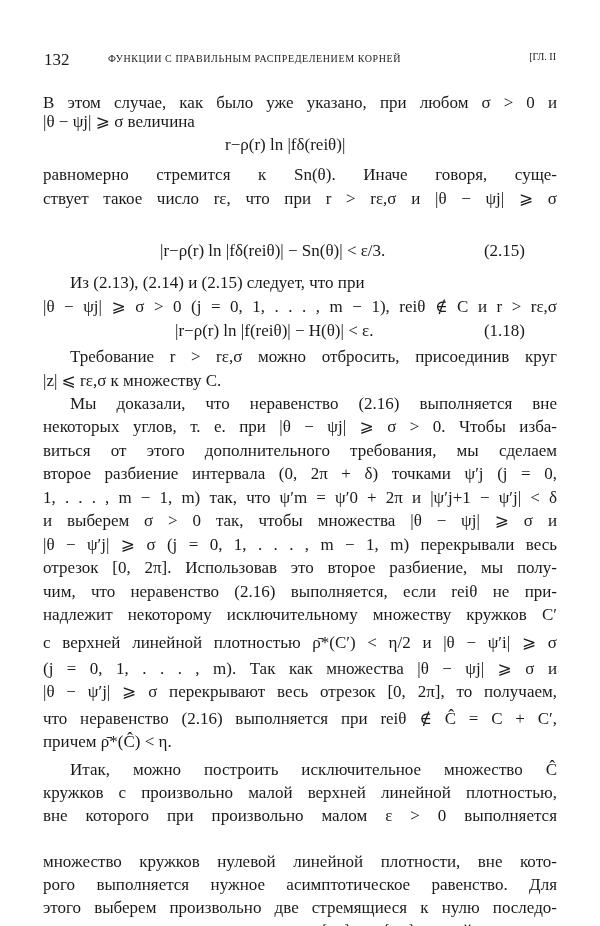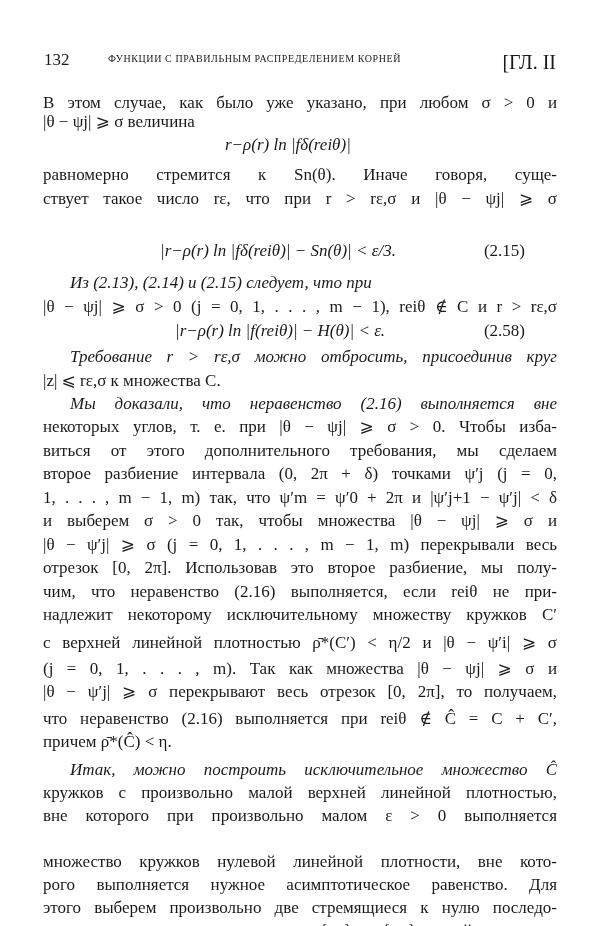--- a/index.html
+++ b/index.html
@@ -3,26 +3,26 @@
 <meta charset="utf-8">
 <style>
   html, body { margin: 0; padding: 0; background: #ffffff; }
   body { width: 600px; height: 926px; position: relative; overflow: hidden;
          font-family: "Liberation Serif", "DejaVu Serif", serif; color: #1a1a1a; }
   .page { position: absolute; left: 0; top: 8px; width: 568px; height: 926px; }
   .header { position: absolute; left: 44px; top: 42px; width: 512px; height: 22px;
             font-size: 17px; }
   .pnum { position: absolute; left: 0; top: 0; }
   .run { position: absolute; left: 64px; top: 3px; font-size: 10px; letter-spacing: 0.6px; font-variant: small-caps; }
-  .chap { position: absolute; right: 0; top: 1px; font-size: 20px; }
+  .chap { position: absolute; right: 0; top: 1px; font-size: 10px; }
   .line { position: absolute; left: 43px; width: 514px; font-size: 17px; line-height: 22px;
           white-space: nowrap; text-align: justify; text-align-last: justify; }
   .line.last { text-align-last: left; }
-  .line.indent { left: 70px; width: 487px; font-style: italic; }
-  .formula { position: absolute; font-size: 17px; line-height: 22px; white-space: nowrap; font-style: italic; }
+  .line.indent { left: 70px; width: 487px; }
+  .formula { position: absolute; font-size: 17px; line-height: 22px; white-space: nowrap; }
   .eqno { position: absolute; right: 43px; font-size: 17px; line-height: 22px; }
 </style>
 </head>
 <body>
 
 <div class="page">
 
   <div class="header">
     <span class="pnum">132</span>
     <span class="run">ФУНКЦИИ С ПРАВИЛЬНЫМ РАСПРЕДЕЛЕНИЕМ КОРНЕЙ</span>
@@ -34,24 +34,24 @@
   <div class="formula" style="left:225px; top:126px">r−ρ(r) ln |fδ(reiθ)|</div>
 
   <div class="line" style="top:156px">равномерно стремится к Sn(θ). Иначе говоря, суще-</div>
   <div class="line" style="top:180px">ствует такое число rε, что при r &gt; rε,σ и |θ − ψj| ⩾ σ</div>
   <div class="formula" style="left:160px; top:232px">|r−ρ(r) ln |fδ(reiθ)| − Sn(θ)| &lt; ε/3.</div>
   <div class="eqno" style="top:232px">(2.15)</div>
 
   <div class="line last indent" style="top:264px">Из (2.13), (2.14) и (2.15) следует, что при</div>
   <div class="line" style="top:288px">|θ − ψj| ⩾ σ &gt; 0 (j = 0, 1, . . . , m − 1), reiθ ∉ C и r &gt; rε,σ</div>
   <div class="formula" style="left:175px; top:312px">|r−ρ(r) ln |f(reiθ)| − H(θ)| &lt; ε.</div>
-  <div class="eqno" style="top:312px">(2.58)</div>
+  <div class="eqno" style="top:312px">(1.18)</div>
 
   <div class="line indent" style="top:338px">Требование r &gt; rε,σ можно отбросить, присоединив круг</div>
-  <div class="line last" style="top:362px">|z| ⩽ rε,σ к множества C.</div>
+  <div class="line last" style="top:362px">|z| ⩽ rε,σ к множеству C.</div>
 
   <div class="line indent" style="top:385px">Мы доказали, что неравенство (2.16) выполняется вне</div>
   <div class="line" style="top:408px">некоторых углов, т. е. при |θ − ψj| ⩾ σ &gt; 0. Чтобы изба-</div>
   <div class="line" style="top:432px">виться от этого дополнительного требования, мы сделаем</div>
   <div class="line" style="top:455px">второе разбиение интервала (0, 2π + δ) точками ψ′j (j = 0,</div>
   <div class="line" style="top:479px">1, . . . , m − 1, m) так, что ψ′m = ψ′0 + 2π и |ψ′j+1 − ψ′j| &lt; δ</div>
   <div class="line" style="top:502px">и выберем σ &gt; 0 так, чтобы множества |θ − ψj| ⩾ σ и</div>
   <div class="line" style="top:526px">|θ − ψ′j| ⩾ σ (j = 0, 1, . . . , m − 1, m) перекрывали весь</div>
   <div class="line" style="top:549px">отрезок [0, 2π]. Использовав это второе разбиение, мы полу-</div>
   <div class="line" style="top:573px">чим, что неравенство (2.16) выполняется, если reiθ не при-</div>

